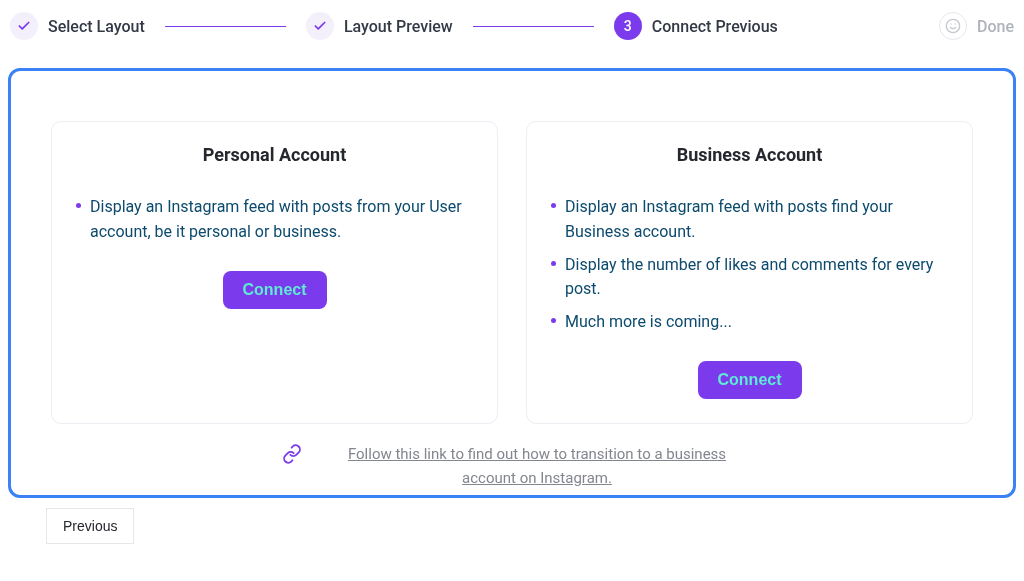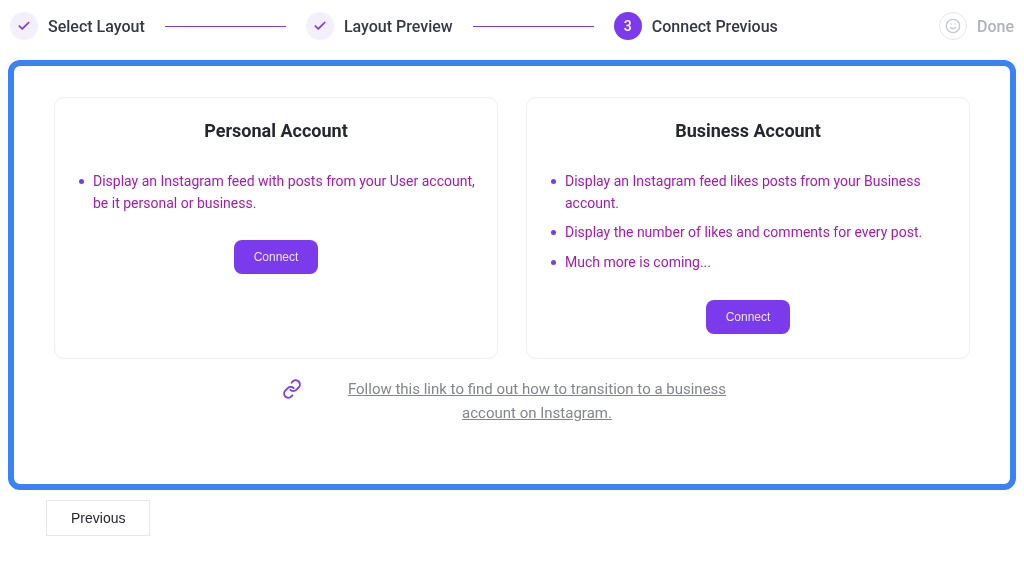--- a/index.html
+++ b/index.html
@@ -55,24 +55,24 @@
     }
     .step-line {
       flex: 1;
       height: 1px;
       background: #7c3aed;
       min-width: 40px;
     }
     .spacer-flex { flex:1; }
     
     .main-card {
-      margin: 8px 8px 0 8px;
-      border: 6px solid #3b82f6;
+      margin: 16px 8px 0 8px;
+      border: 3px solid #3b82f6;
       border-radius: 12px;
-      padding: 31px 40px 18px 40px;
+      padding: 50px 40px 18px 40px;
       height: 430px;
       position: relative;
     }
     .cards-row {
       display: flex;
       gap: 28px;
       margin-bottom: 18px;
     }
     .account-card {
       flex: 1;
@@ -90,43 +90,43 @@
       color: #25272e;
       margin-bottom: 30px;
     }
     .card-list {
       list-style: none;
       margin: 0 0 18px 4px;
     }
     .card-list li {
       position: relative;
       padding-left: 14px;
-      font-size: 14px;
-      color: #a21caf;
+      font-size: 16px;
+      color: #0c4a6e;
       line-height: 1.55;
       margin-bottom: 8px;
     }
     .card-list li::before {
       content: "";
       position: absolute;
       left: 0;
       top: 8px;
       width: 5px;
       height: 5px;
       border-radius: 50%;
       background: #7c3aed;
     }
     .connect-btn {
       background: #7c3aed;
-      color: #e5e5e5;
+      color: #5eead4;
       border: none;
       border-radius: 8px;
       padding: 10px 20px;
-      font-size: 12px;
-      font-weight: 400;
+      font-size: 16px;
+      font-weight: 700;
       cursor: pointer;
       align-self: center;
     }
     .or-row {
       text-align: center;
       font-size: 15px;
       font-weight: 700;
       color: #333945;
       margin: 6px 0 14px 0;
     }
@@ -154,21 +154,21 @@
       cursor:pointer;
     }
     
     .footer {
       padding: 10px 8px 0 46px;
     }
     .prev-btn {
       background: #fff;
       border: 1px solid #e5e7eb;
       border-radius: 0;
-      padding: 9px 24px;
+      padding: 9px 16px;
       font-size: 14px;
       color: #25272e;
       cursor: pointer;
     }
   </style>
 </head>
 <body>
 
 <div class="stepper">
   <div class="step">
@@ -214,21 +214,21 @@
       <div class="card-title">Personal Account</div>
       <ul class="card-list">
         <li>Display an Instagram feed with posts from your User account, be it personal or business.</li>
       </ul>
       <button class="connect-btn">Connect</button>
     </div>
 
     <div class="account-card">
       <div class="card-title">Business Account</div>
       <ul class="card-list">
-        <li>Display an Instagram feed likes posts from your Business account.</li>
+        <li>Display an Instagram feed with posts find your Business account.</li>
         <li>Display the number of likes and comments for every post.</li>
         <li>Much more is coming...</li>
       </ul>
       <button class="connect-btn">Connect</button>
     </div>
 
   </div>
 
 
   <div class="help-row">

